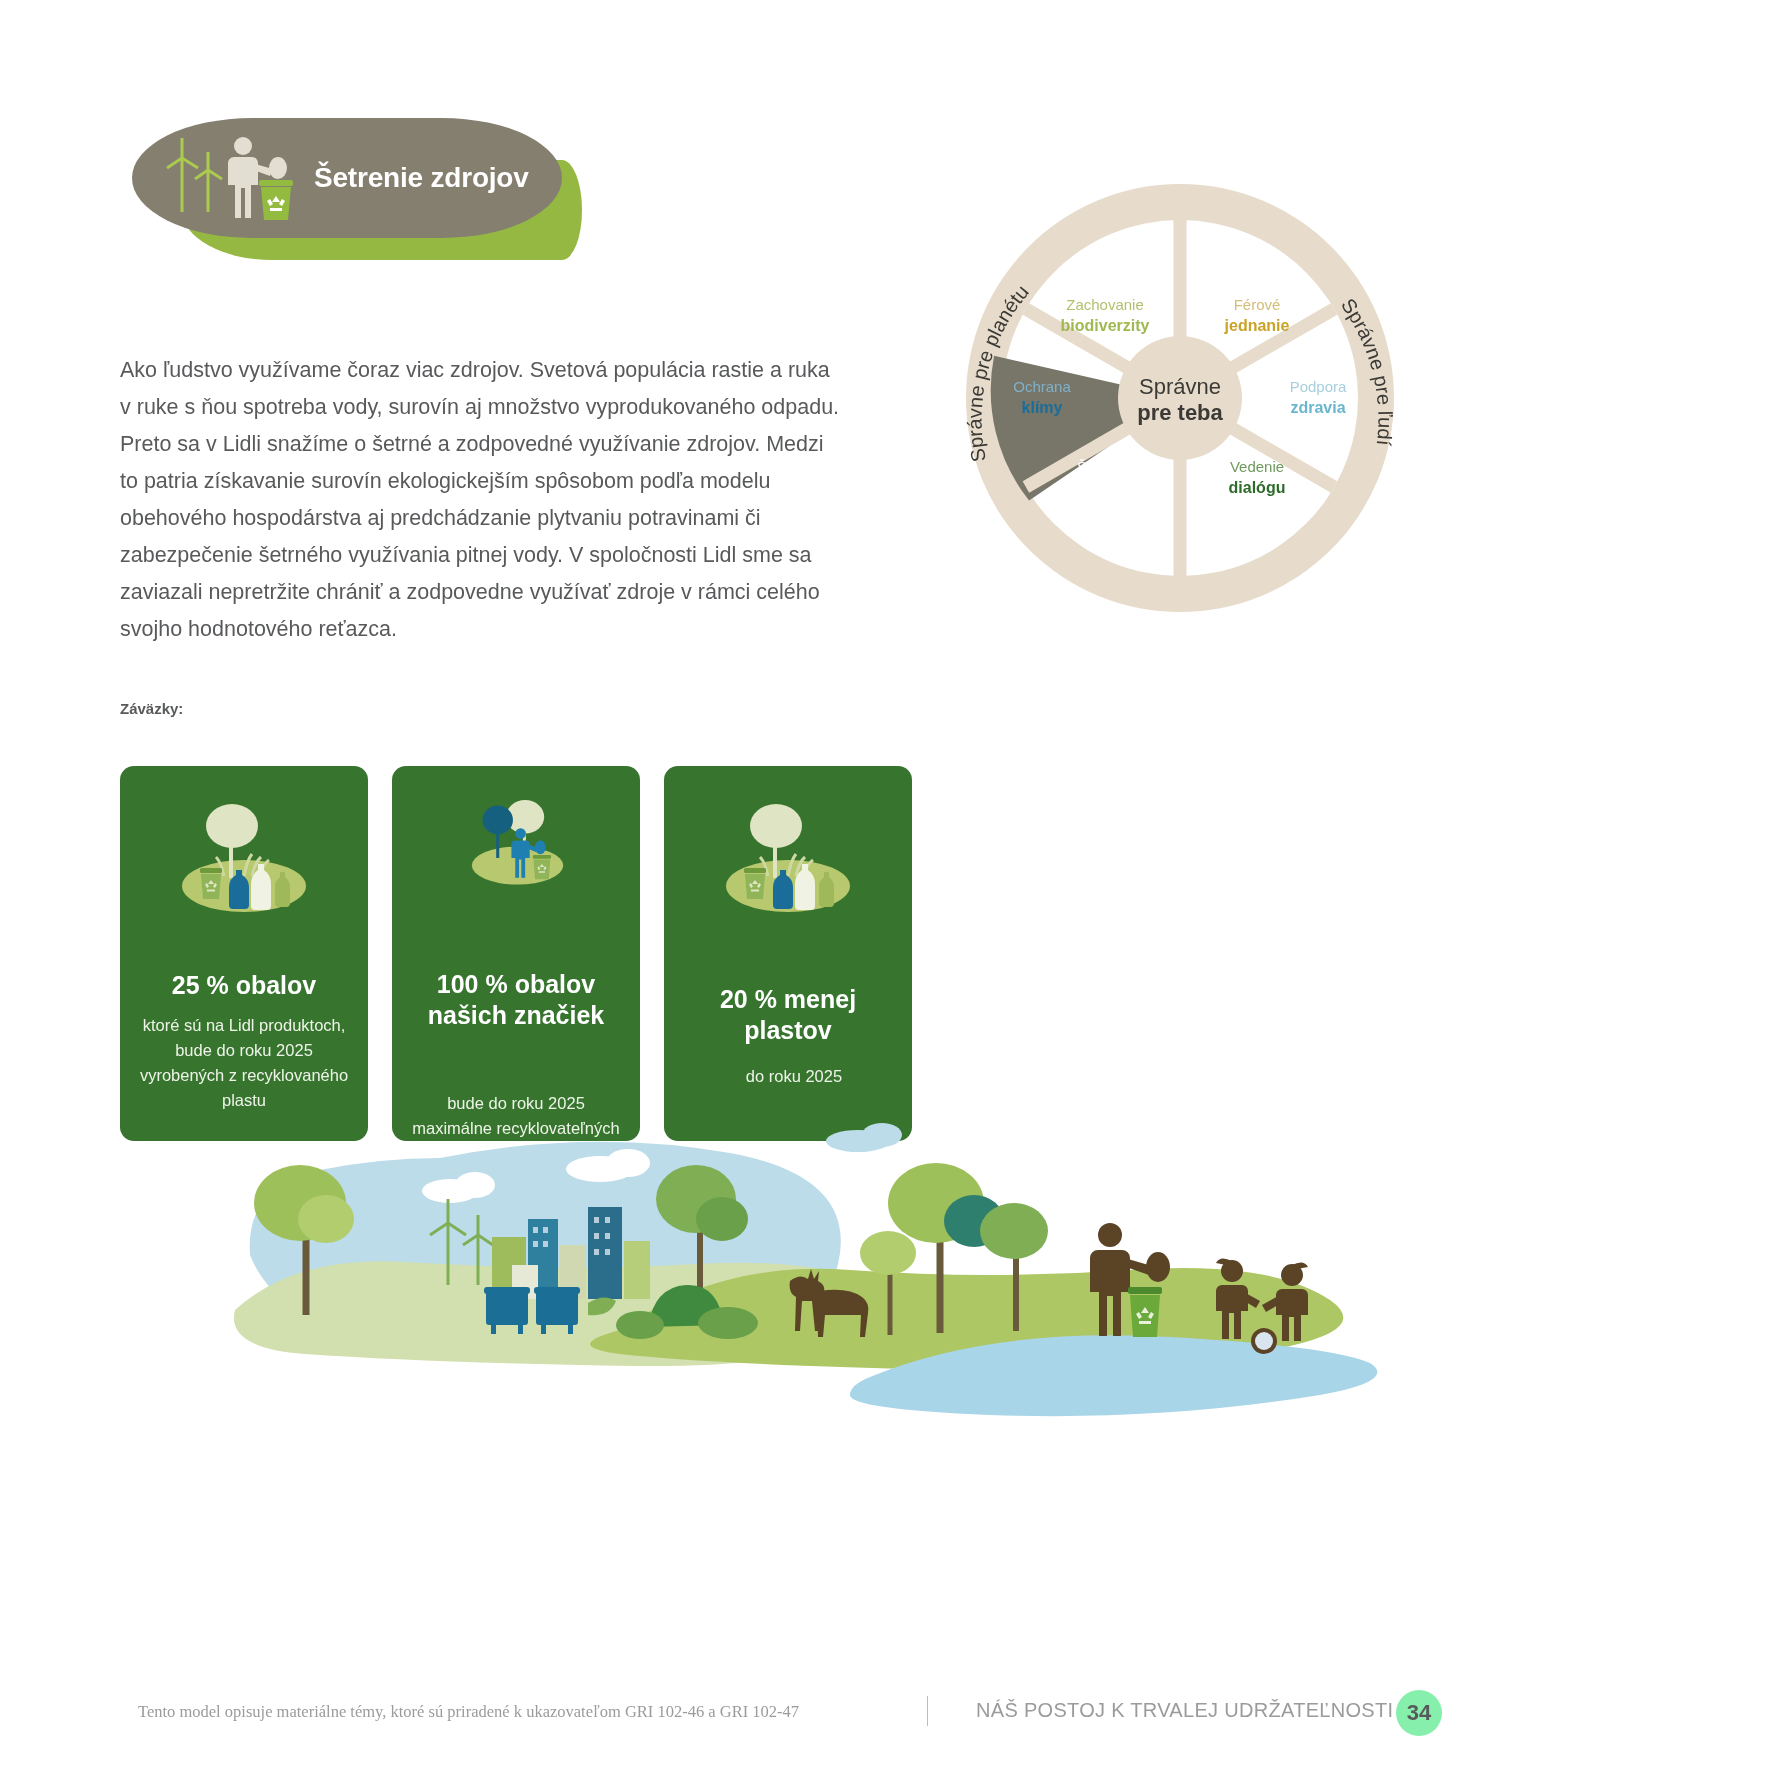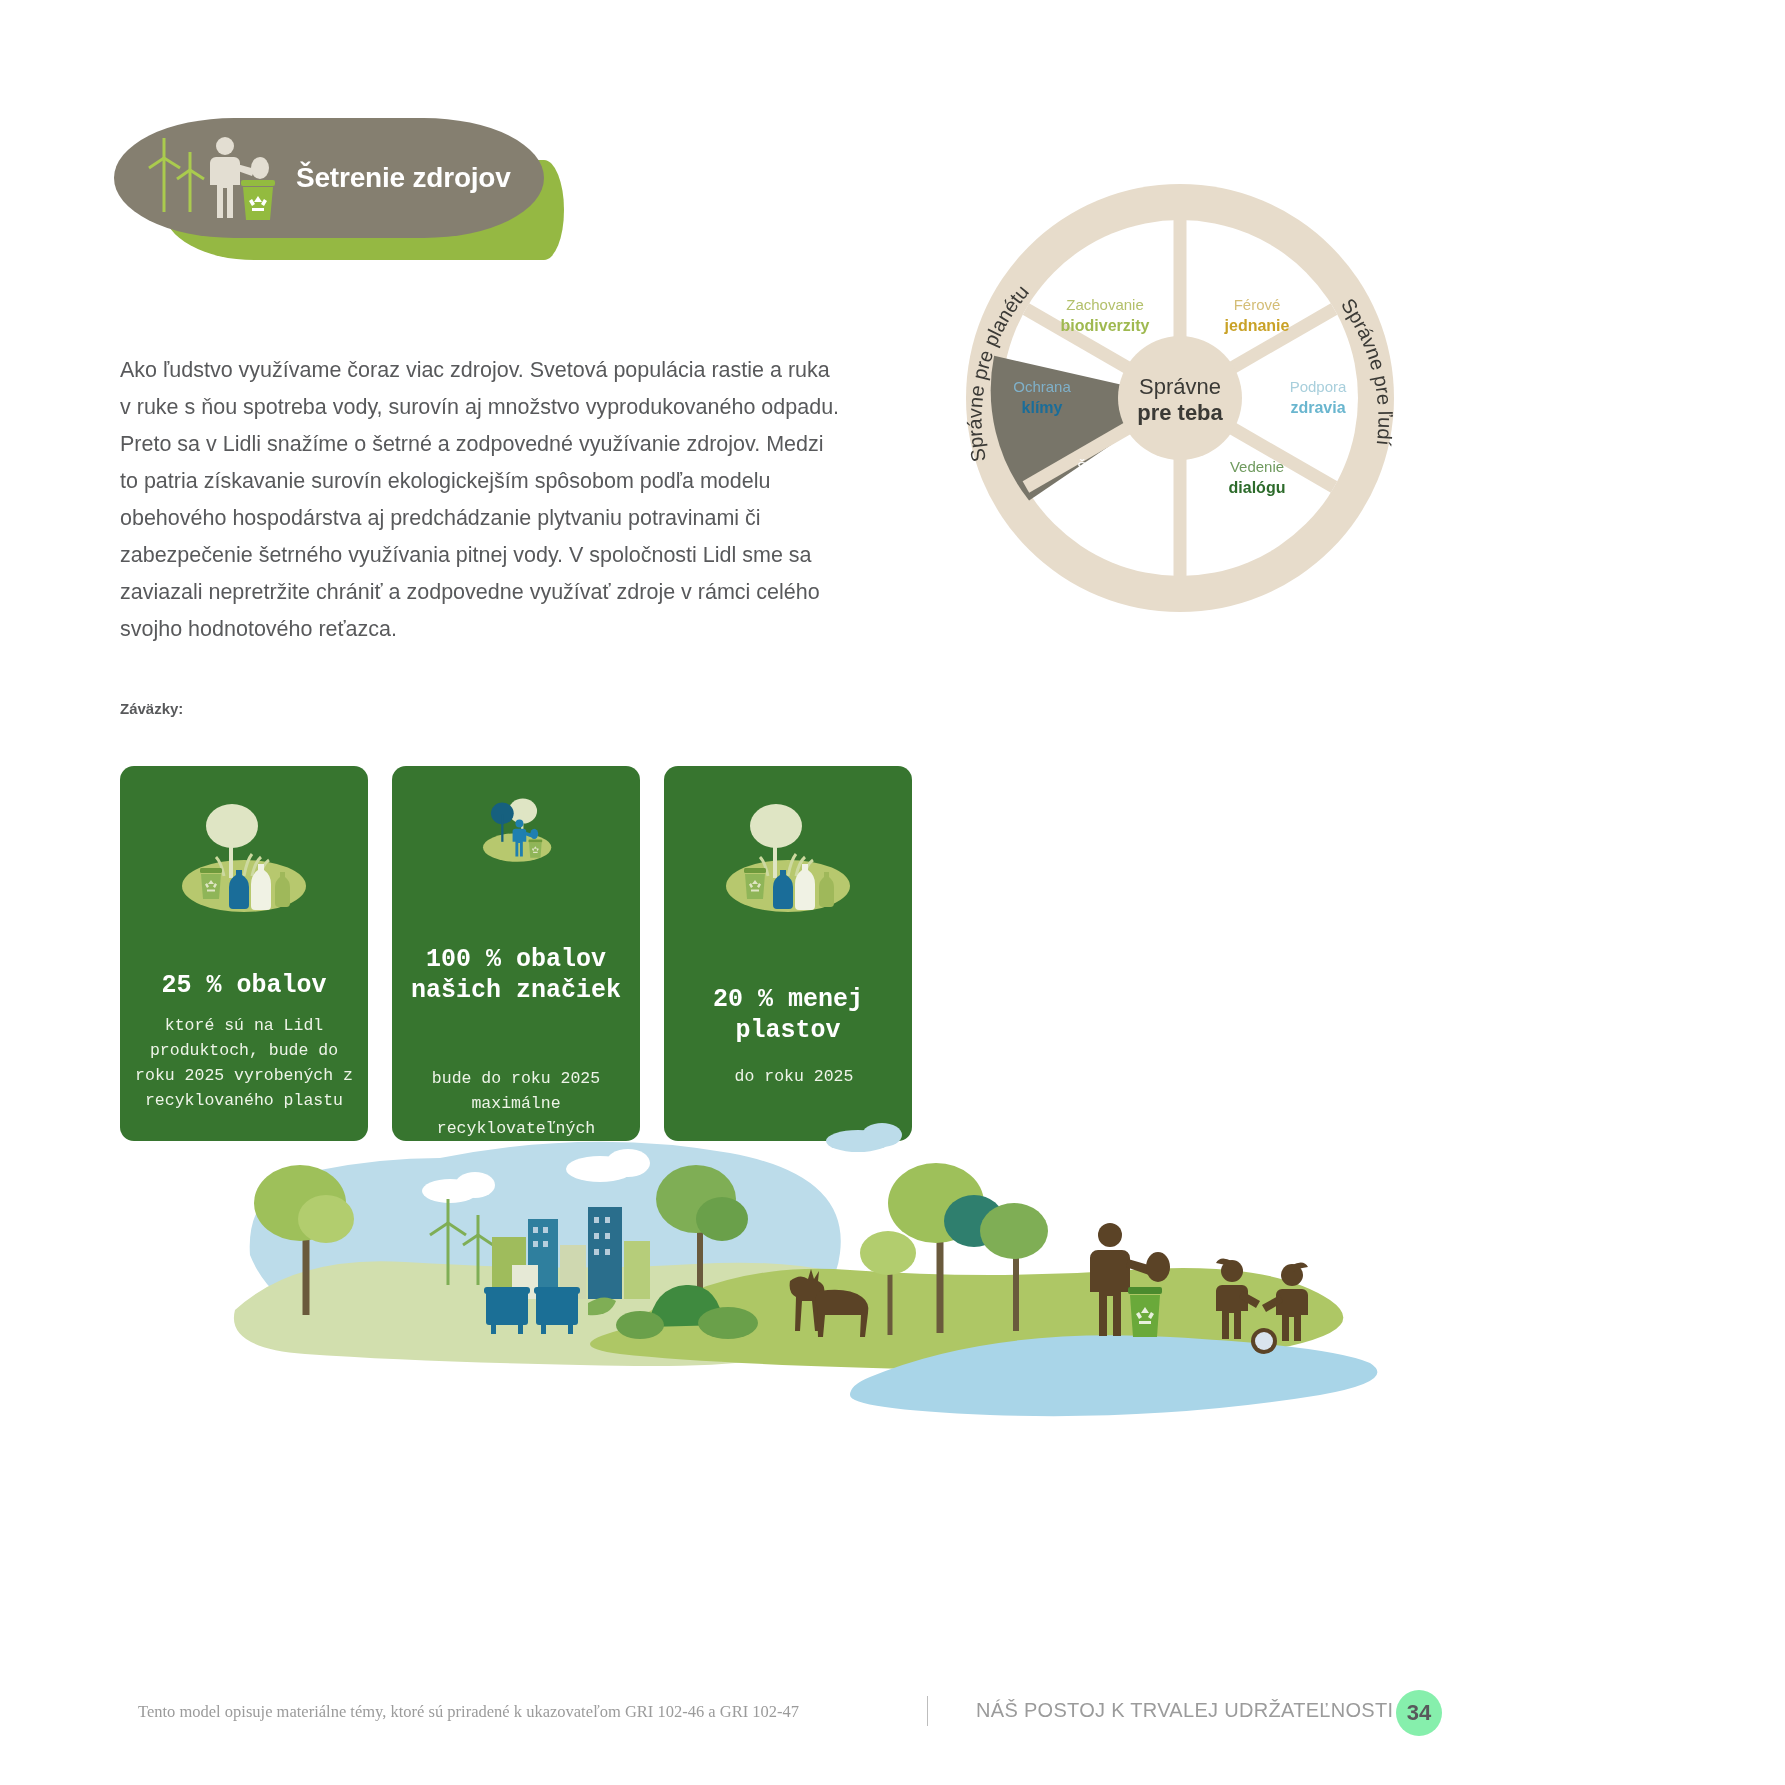--- a/index.html
+++ b/index.html
@@ -18,21 +18,21 @@
   .page {
     position: absolute;
     inset: 0;
     width: 1785px;
     height: 1785px;
   }
 
   
   .badge-wrap {
     position: absolute;
-    left: 114px;
+    left: 132px;
     top: 108px;
     width: 460px;
     height: 160px;
   }
   .badge-green-blob {
     position: absolute;
     left: 50px;
     top: 52px;
     width: 400px;
     height: 100px;
@@ -92,21 +92,20 @@
     color: #58595b;
   }
 
   
   .cards {
     position: absolute;
     left: 120px;
     top: 766px;
     width: 800px;
     height: 375px;
-    font-family: Liberation Mono, monospace;
   }
   .card {
     position: absolute;
     top: 0;
     background: #37752f;
     border-radius: 14px;
     box-sizing: border-box;
     display: flex;
     flex-direction: column;
     align-items: center;

